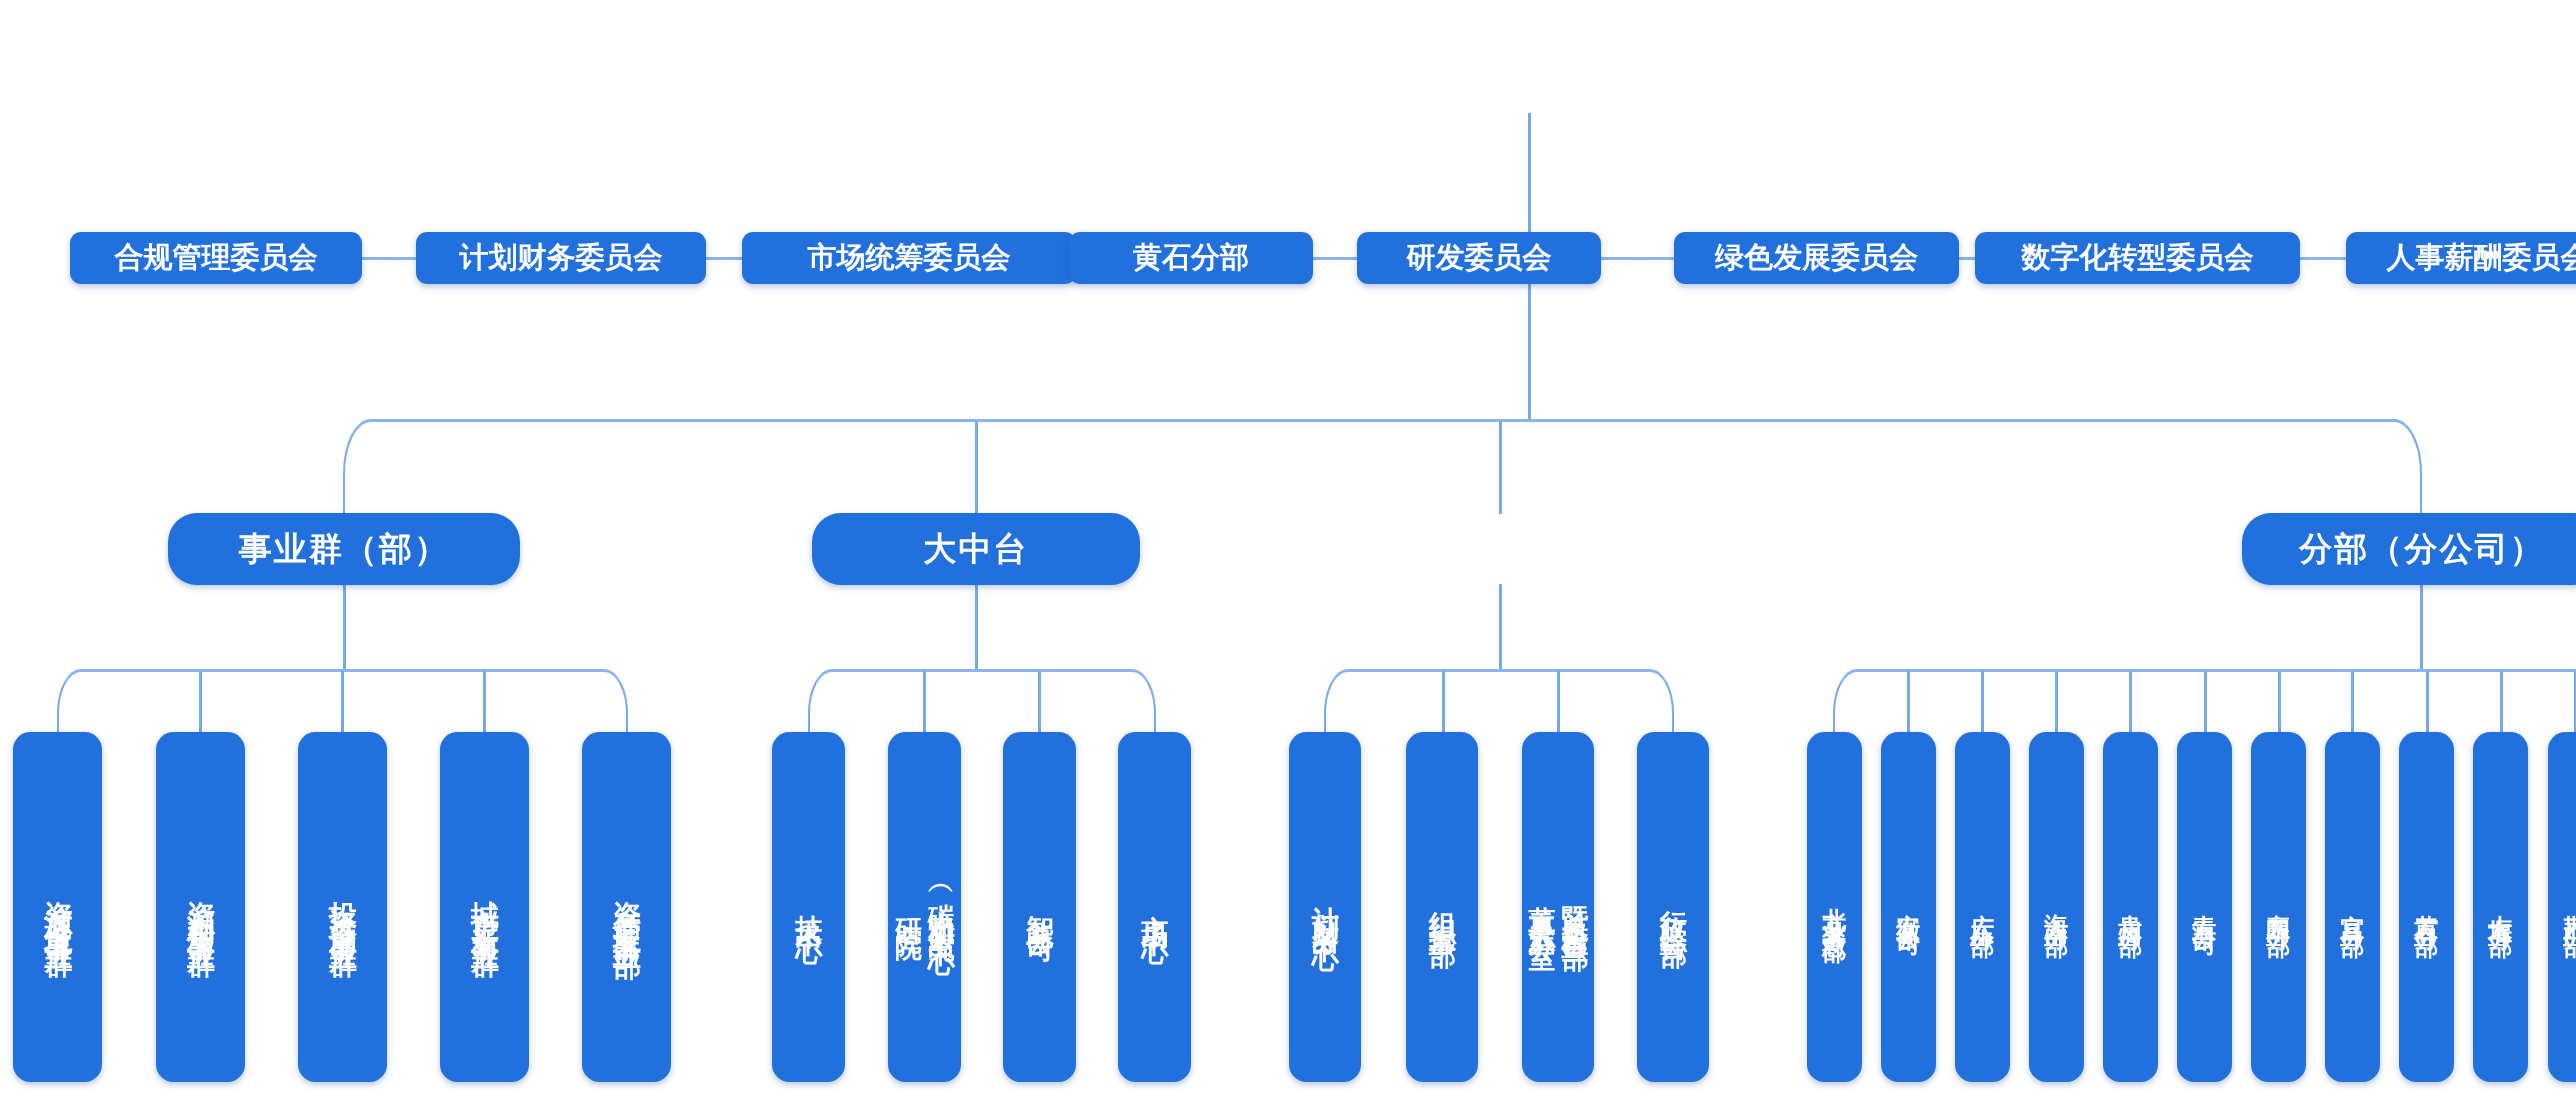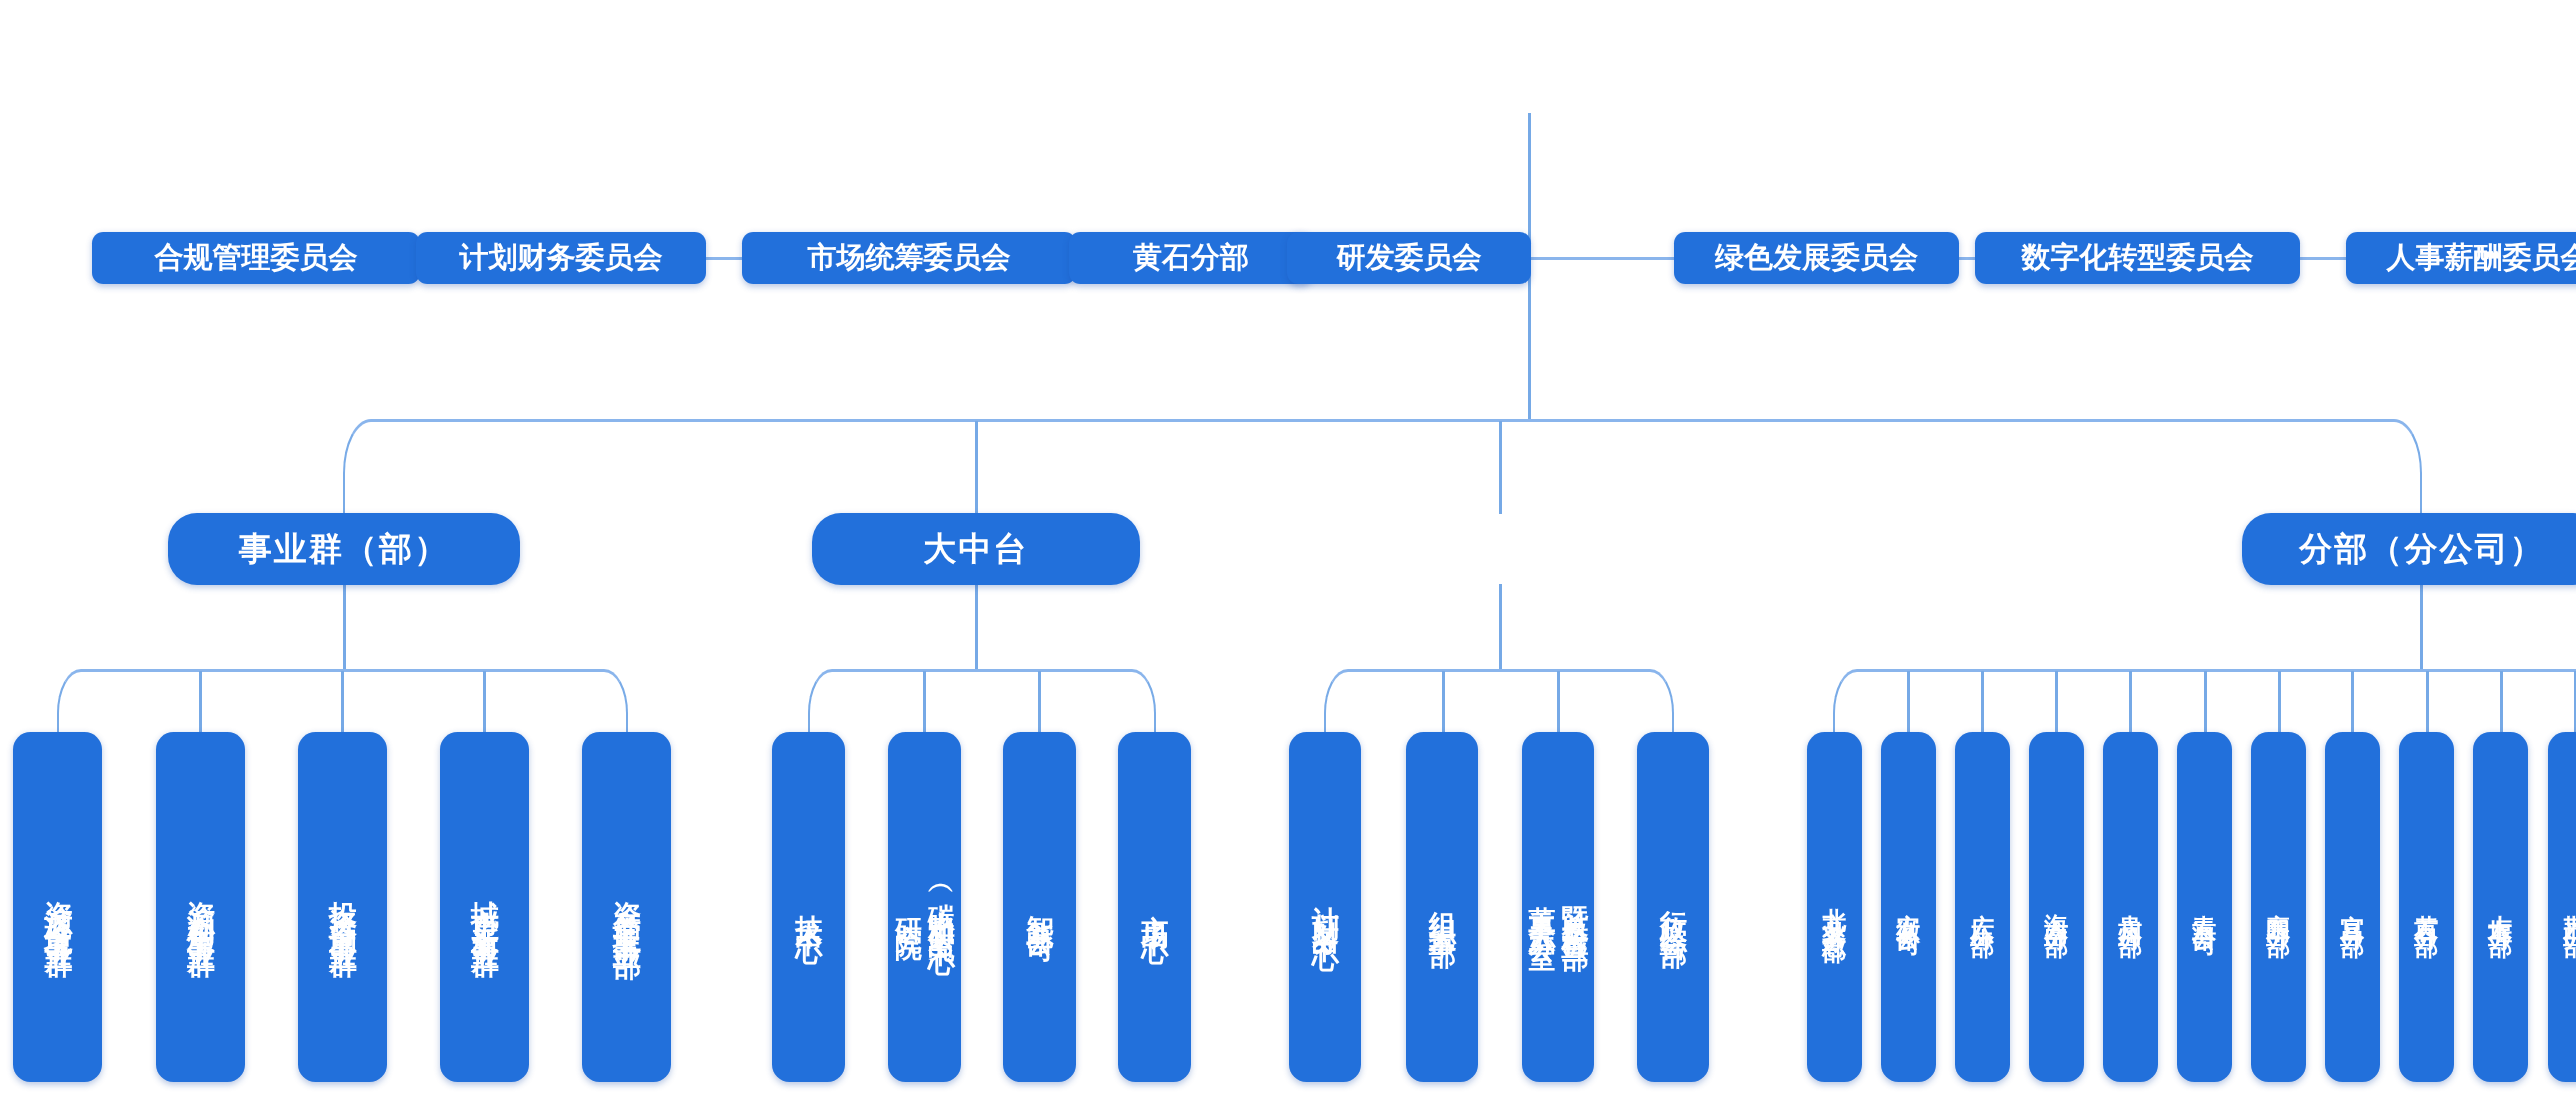--- a/index.html
+++ b/index.html
@@ -85,25 +85,25 @@
 </head>
 <body>
 
 <div id="chart">
 
 <div class="vline" style="left: 1528px; top: 113px; height: 308px;"></div>
     <div class="hline" style="left: 223px; top: 257px; width: 2599px;"></div>
     <div class="bracket" style="left: 343px; top: 419px; width: 2079px; height: 95px;"></div>
     <div class="vline" style="left: 975px; top: 421px; height: 93px;"></div>
     <div class="vline" style="left: 1499px; top: 421px; height: 93px;"></div>
-    <div class="pill committee-pill" style="left: 92px; width: 328px;">合规管理委员会</div>
+    <div class="pill committee-pill" style="left: 70px; width: 292px;">合规管理委员会</div>
     <div class="pill committee-pill" style="left: 416px; width: 290px;">计划财务委员会</div>
     <div class="pill committee-pill" style="left: 742px; width: 334px;">市场统筹委员会</div>
     <div class="pill committee-pill" style="left: 1069px; width: 244px;">黄石分部</div>
-    <div class="pill committee-pill" style="left: 1287px; width: 244px;">研发委员会</div>
+    <div class="pill committee-pill" style="left: 1357px; width: 244px;">研发委员会</div>
     <div class="pill committee-pill" style="left: 1646px; width: 285px; margin-left: 28px;">绿色发展委员会</div>
     <div class="pill committee-pill" style="left: 1975px; width: 325px;">数字化转型委员会</div>
     <div class="pill committee-pill" style="left: 2346px; width: 284px;">人事薪酬委员会</div>
     <div class="pill l2-pill" style="left: 168px; width: 352px;">事业群（部）</div>
     <div class="vline" style="left: 343px; top: 584px; height: 88px;"></div>
     <div class="bracket" style="left: 57px; top: 669px; width: 571px; height: 69px; border-top-left-radius: 24px 44px; border-top-right-radius: 24px 44px;"></div>
     <div class="vline" style="left: 199px; top: 671px; height: 67px;"></div>
     <div class="vline" style="left: 341px; top: 671px; height: 67px;"></div>
     <div class="vline" style="left: 483px; top: 671px; height: 67px;"></div>
     <div class="pill leaf-pill" style="left: 13.4px; width: 89px;">

